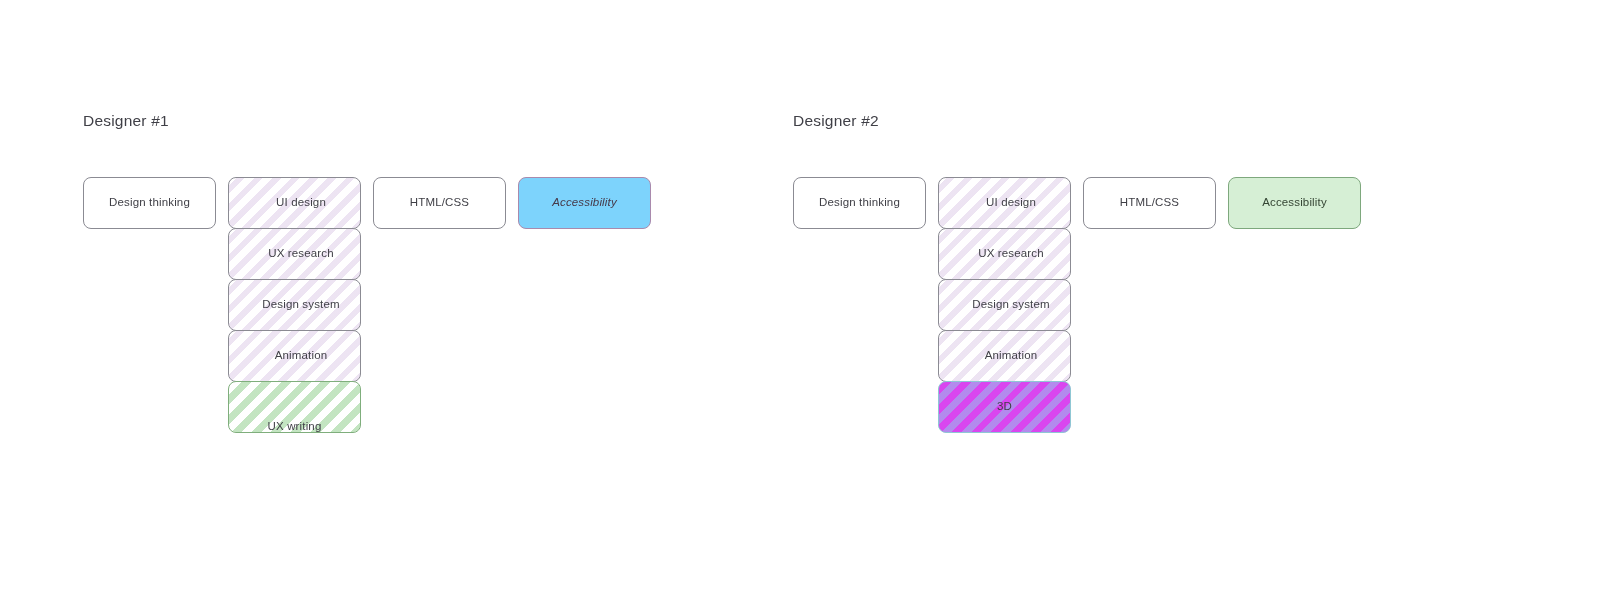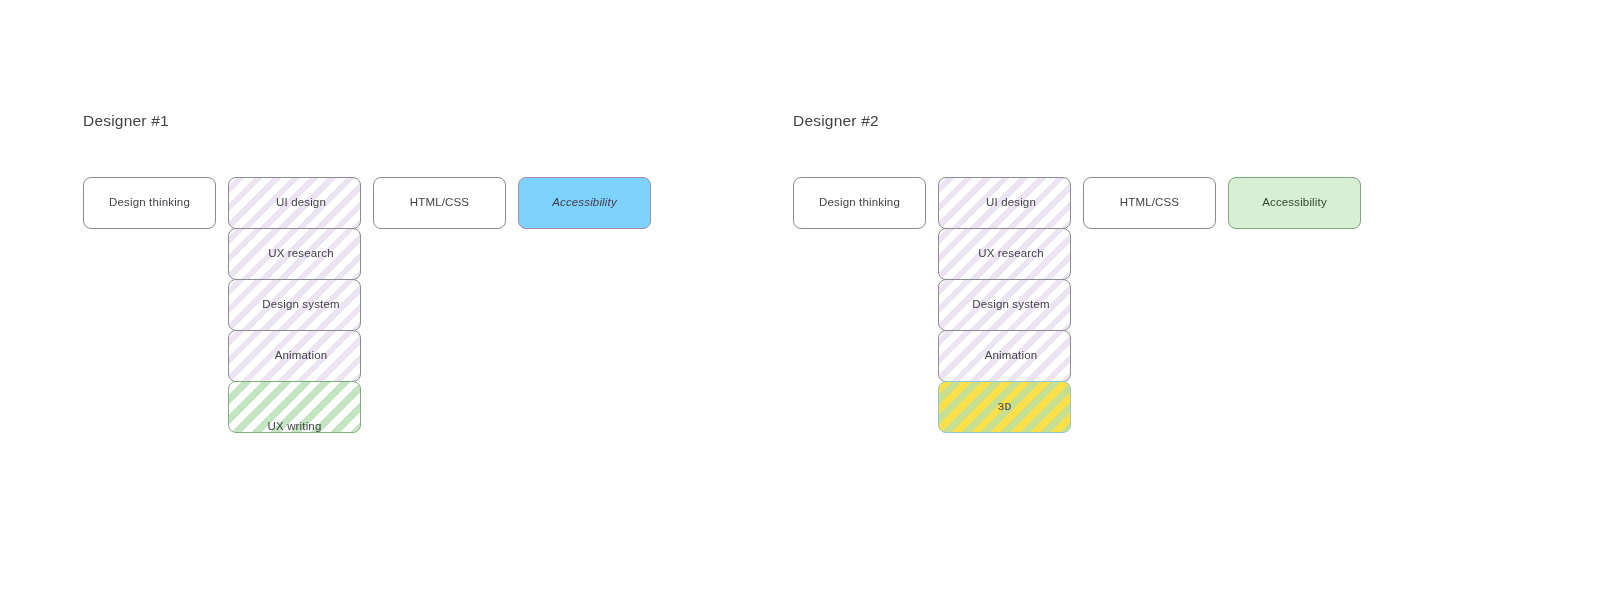--- a/index.html
+++ b/index.html
@@ -148,23 +148,22 @@
     background-image: repeating-linear-gradient(
       -45deg,
       rgba(130, 200, 126, 0.48) 0px,
       rgba(130, 200, 126, 0.48) 7px,
       rgba(255, 255, 255, 0) 7px,
       rgba(255, 255, 255, 0) 14px
     );
   }
 
   .v-stripe-cyan {
-    background-color: #fde047;
+    background-color: #d946ef;
     border-color: #8fc7d4;
-    font-family: Liberation Mono, monospace;
   }
   .v-stripe-cyan .stripes {
     background-image: repeating-linear-gradient(
       -45deg,
       rgba(132, 222, 235, 0.45) 0px,
       rgba(132, 222, 235, 0.45) 7px,
       rgba(255, 255, 255, 0) 7px,
       rgba(255, 255, 255, 0) 14px
     );
   }

